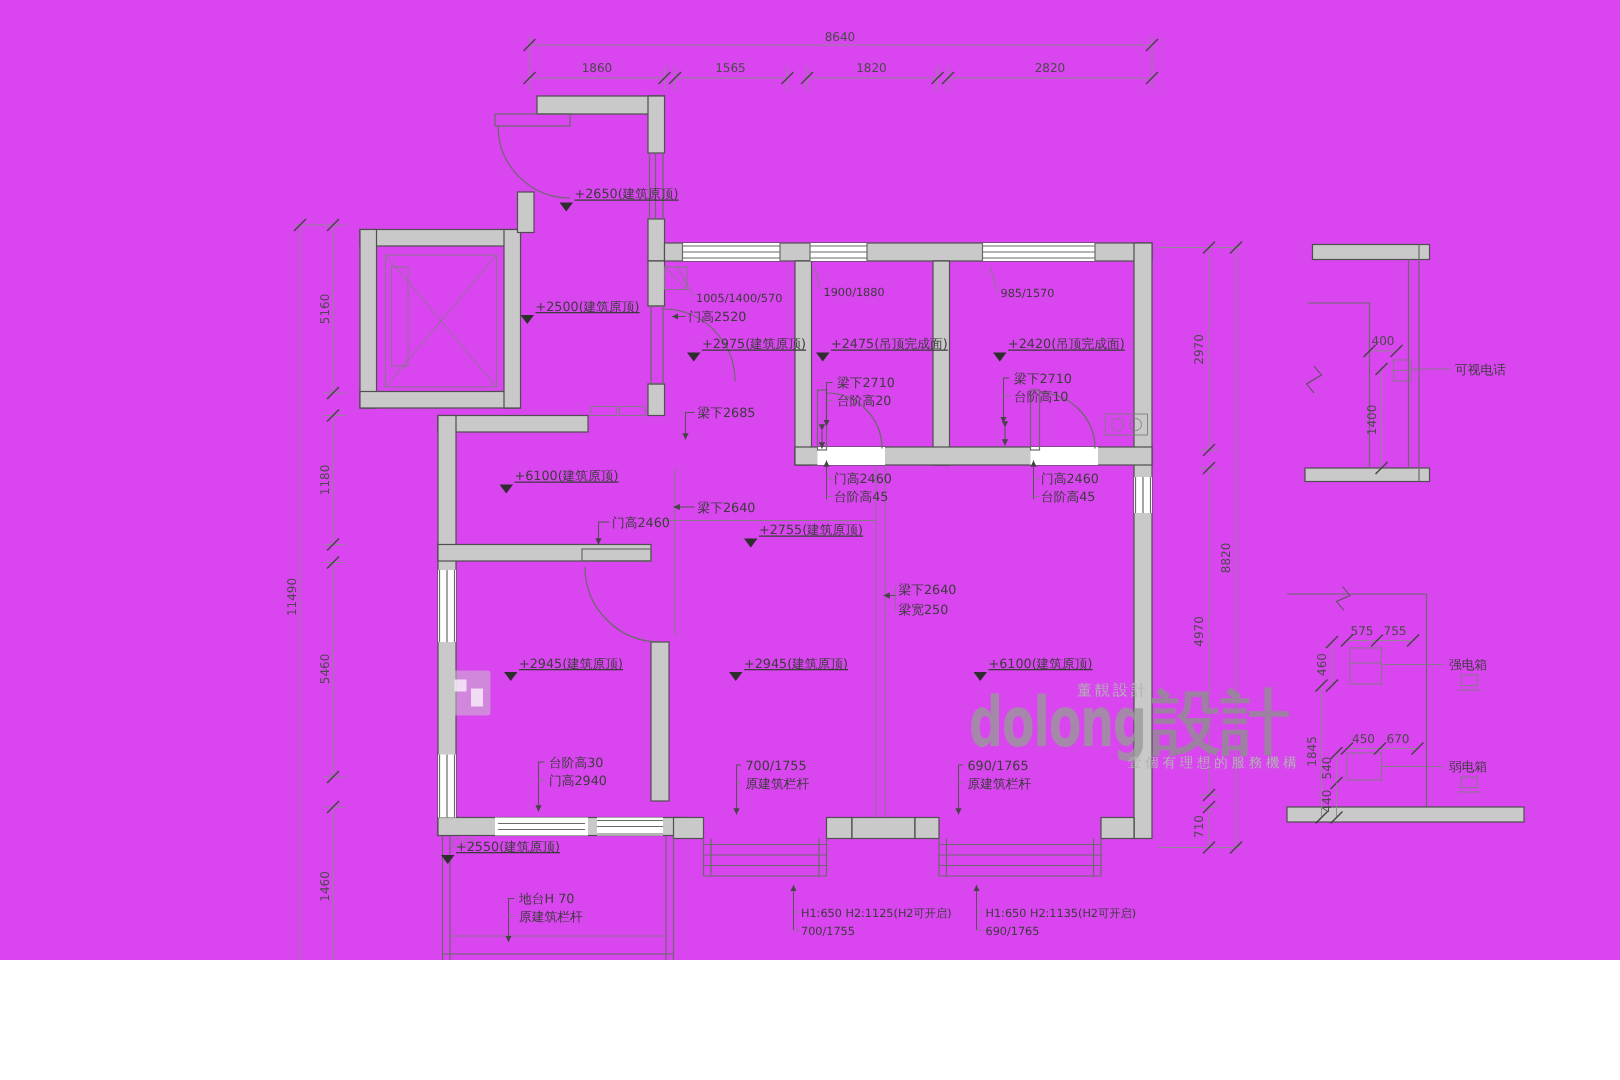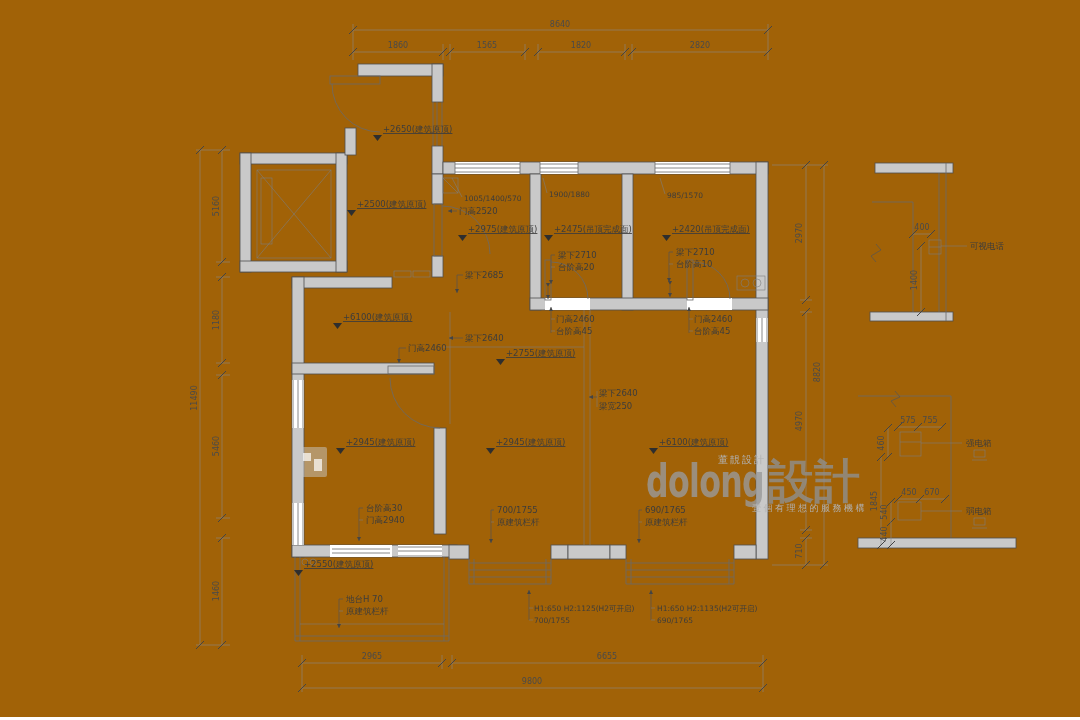--- a/index.html
+++ b/index.html
@@ -1,16 +1,16 @@
 <!DOCTYPE html>
 <html><head>
 <meta charset="utf-8">
 <style>
   html,body{margin:0;padding:0;background:#ffffff;}
-  #stage{position:relative;width:1080px;height:717px;background:#a16207;overflow:hidden;
+  #stage{position:relative;width:1080px;height:640px;background:#d946ef;overflow:hidden;
          font-family:"DejaVu Sans",sans-serif;}
   svg{position:absolute;left:0;top:0;}
   .w{fill:#c9c9c9;stroke:#4f4f4f;stroke-width:.8;}
   .wh{fill:#ffffff;stroke:none;}
   .tl{stroke:#6a6a6a;stroke-width:.8;fill:none;}
   .tf{stroke:#7d7d7d;stroke-width:.6;fill:none;}
   .dim{stroke:#8a8a8a;stroke-width:.6;fill:none;}
   .ldr{stroke:#555;stroke-width:.7;fill:none;marker-end:url(#ar);}
   .dbl{stroke:#555;stroke-width:.7;fill:none;marker-start:url(#ar);marker-end:url(#ar);}
   .brk{stroke:#555;stroke-width:.7;fill:none;}

